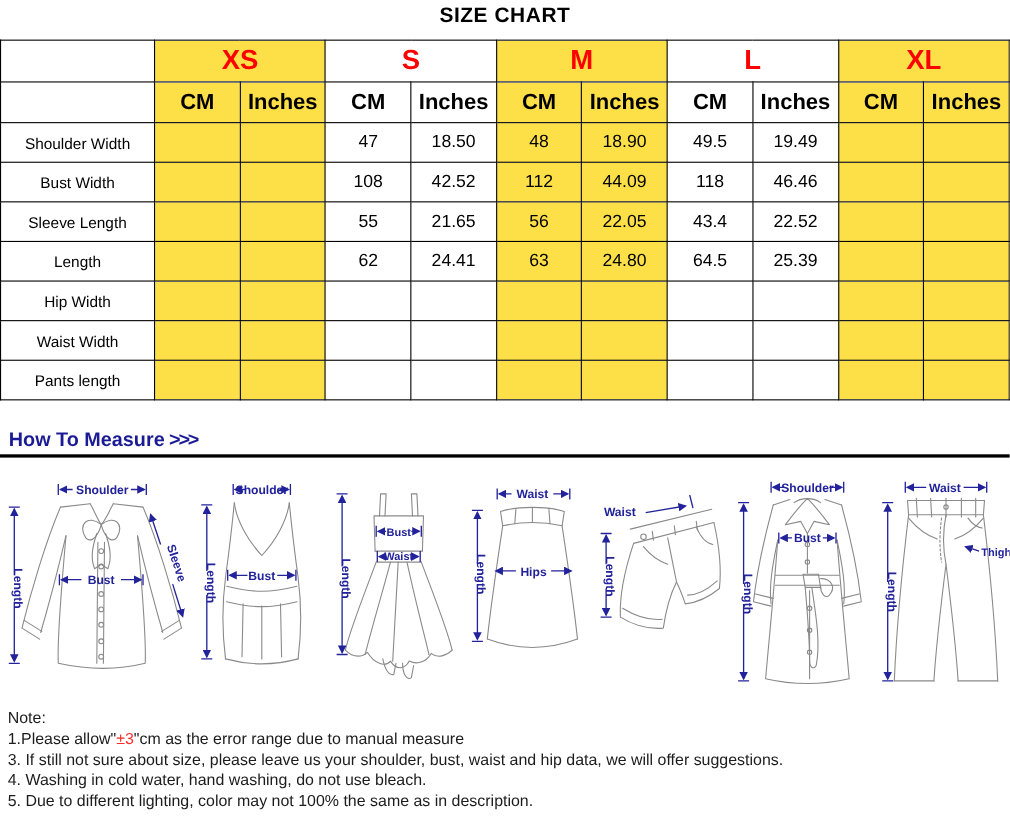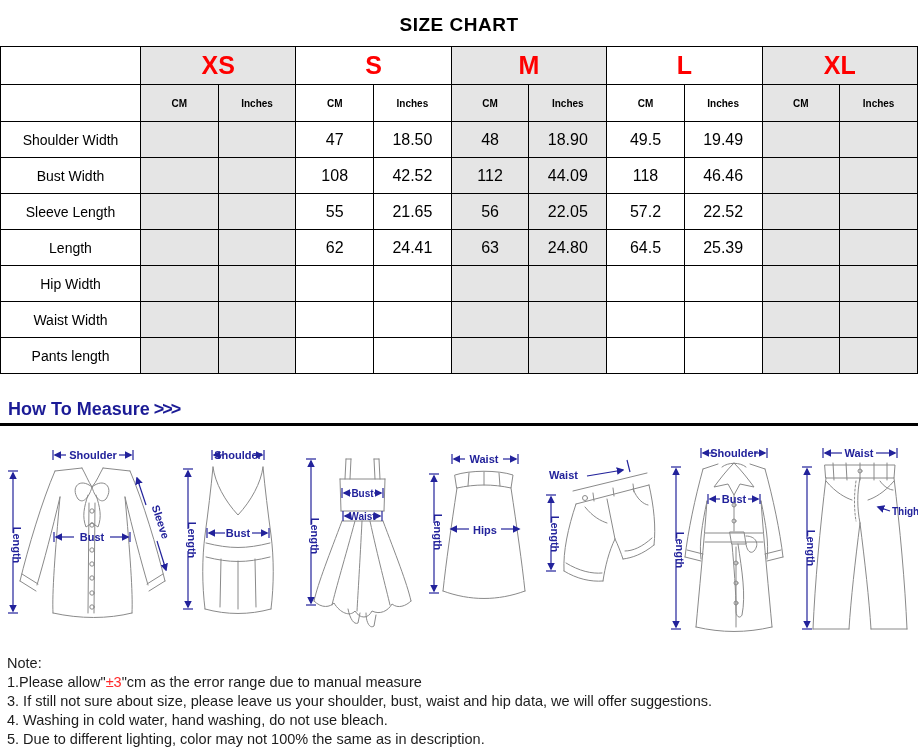--- a/index.html
+++ b/index.html
@@ -1,30 +1,30 @@
 <!DOCTYPE html>
 <html><head>
 <meta charset="utf-8">
 <style>
   html,body{margin:0;padding:0;background:#fff;}
   body{width:918px;height:754px;font-family:"Liberation Sans",sans-serif;color:#111;overflow:hidden;}
 
-  .title{height:32px;padding-top:14px;text-align:center;font-size:19px;font-weight:bold;letter-spacing:.5px;color:#000;}
+  .title{height:32px;padding-top:4px;text-align:center;font-size:19px;font-weight:bold;letter-spacing:.5px;color:#000;}
 
   table.size-chart{border-collapse:collapse;table-layout:fixed;width:918px;}
   table.size-chart col.lab{width:140px;}
   table.size-chart td,table.size-chart th{border:1px solid #000;text-align:center;vertical-align:middle;padding:0;overflow:hidden;}
   tr.size-row{height:38px;}
   tr.unit-row{height:37px;}
   tr.data-row{height:36px;padding-left:27px;}
   th.size-h{font-size:25px;font-weight:bold;color:#ff0000;}
-  th.unit-h{font-size:10px;font-weight:bold;color:#000;}
+  th.unit-h{font-size:20px;font-weight:bold;color:#000;}
   td.rowlab{font-size:14px;font-weight:normal;color:#000;}
   td.val{font-size:16px;color:#000;}
-  .shade{background:#e5e5e5;}
+  .shade{background:#fde047;}
 
   .measure-heading{margin:25px 0 3px 8px;font-size:18px;font-weight:bold;color:#1b1b96;}
   .measure-heading .arrows{letter-spacing:-2px;margin-left:4px;}
   .divider{height:3px;background:#000;width:918px;}
 
   .figures{display:flex;align-items:center;margin-top:14px;height:206px;}
   svg .g{fill:none;stroke:#8a8a8a;stroke-width:1;stroke-linecap:round;stroke-linejoin:round;}
   svg .m{fill:none;stroke:#22229b;stroke-width:1.2;}
   svg .t{fill:#22229b;font-family:"Liberation Sans",sans-serif;font-size:11px;font-weight:bold;}
   svg .ts{font-size:10px;}
@@ -101,21 +101,21 @@
     <td class="val shade"></td>
   </tr>
   <tr class="data-row">
     <td class="rowlab">Sleeve Length</td>
     <td class="val shade"></td>
     <td class="val shade"></td>
     <td class="val">55</td>
     <td class="val">21.65</td>
     <td class="val shade">56</td>
     <td class="val shade">22.05</td>
-    <td class="val">57.2</td>
+    <td class="val">43.4</td>
     <td class="val">22.52</td>
     <td class="val shade"></td>
     <td class="val shade"></td>
   </tr>
   <tr class="data-row">
     <td class="rowlab">Length</td>
     <td class="val shade"></td>
     <td class="val shade"></td>
     <td class="val">62</td>
     <td class="val">24.41</td>

